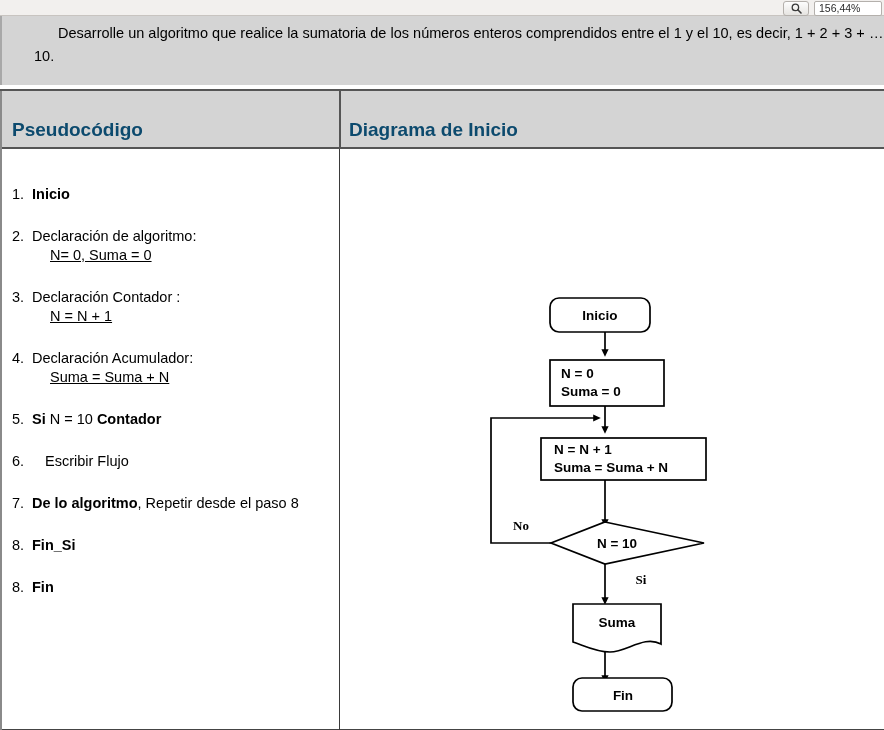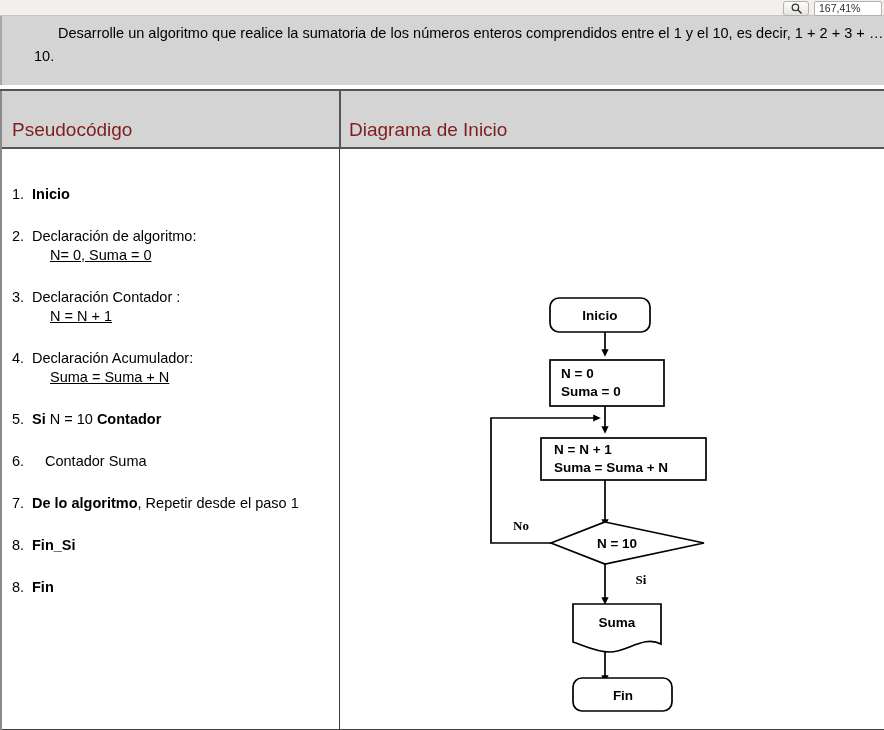--- a/index.html
+++ b/index.html
@@ -141,22 +141,22 @@
   .edge-left-body {
     position: absolute;
     left: 0; top: 0;
     width: 2px; height: 581px;
     background: #8a8a8a;
   }
   .th {
     position: absolute;
     bottom: 6px;
     font-size: 19px;
-    font-weight: normal;
-    color: #7f1d1d;
+    font-weight: bold;
+    color: #0c4a6e;
   }
   .th.left  { left: 12px; }
   .th.right { left: 349px; }
 
   
   .pseudo {
     position: absolute;
     left: 12px;
     top: 36px;
     width: 320px;
@@ -205,21 +205,21 @@
 <div class="viewer-bar">
   <div class="viewer-bar-right">
     <div class="search-btn">
       <span>
         <svg width="11" height="11" viewBox="0 0 11 11">
           <circle cx="4.4" cy="4.4" r="3.2" fill="none" stroke="#3a3a3a" stroke-width="1.3"></circle>
           <line x1="6.8" y1="6.8" x2="10" y2="10" stroke="#3a3a3a" stroke-width="1.6" stroke-linecap="round"></line>
         </svg>
       </span>
     </div>
-    <div class="zoom-field">167,41%</div>
+    <div class="zoom-field">156,44%</div>
   </div>
 </div>
 
 <div class="page">
 
   <div class="intro-band">
     <div class="intro-text">Desarrolle un algoritmo que realice la sumatoria de los números enteros comprendidos entre el 1 y el 10, es decir, 1 + 2 + 3 + …. + 10.</div>
   </div>
 
   <div class="table-wrap">
@@ -266,26 +266,26 @@
           </span>
         </div>
 
         <div class="step">
           <span class="step-num">5.</span>
           <span class="step-body"><b>Si</b><span> N = 10 </span><b>Contador</b></span>
         </div>
 
         <div class="step">
           <span class="step-num wide">6.</span>
-          <span class="step-body">Contador Suma</span>
+          <span class="step-body">Escribir Flujo</span>
         </div>
 
         <div class="step">
           <span class="step-num">7.</span>
-          <span class="step-body"><b>De lo algoritmo</b><span>, Repetir desde el paso 1</span></span>
+          <span class="step-body"><b>De lo algoritmo</b><span>, Repetir desde el paso 8</span></span>
         </div>
 
         <div class="step">
           <span class="step-num">8.</span>
           <span class="step-body"><b>Fin_Si</b></span>
         </div>
 
         <div class="step">
           <span class="step-num">8.</span>
           <span class="step-body"><b>Fin</b></span>

